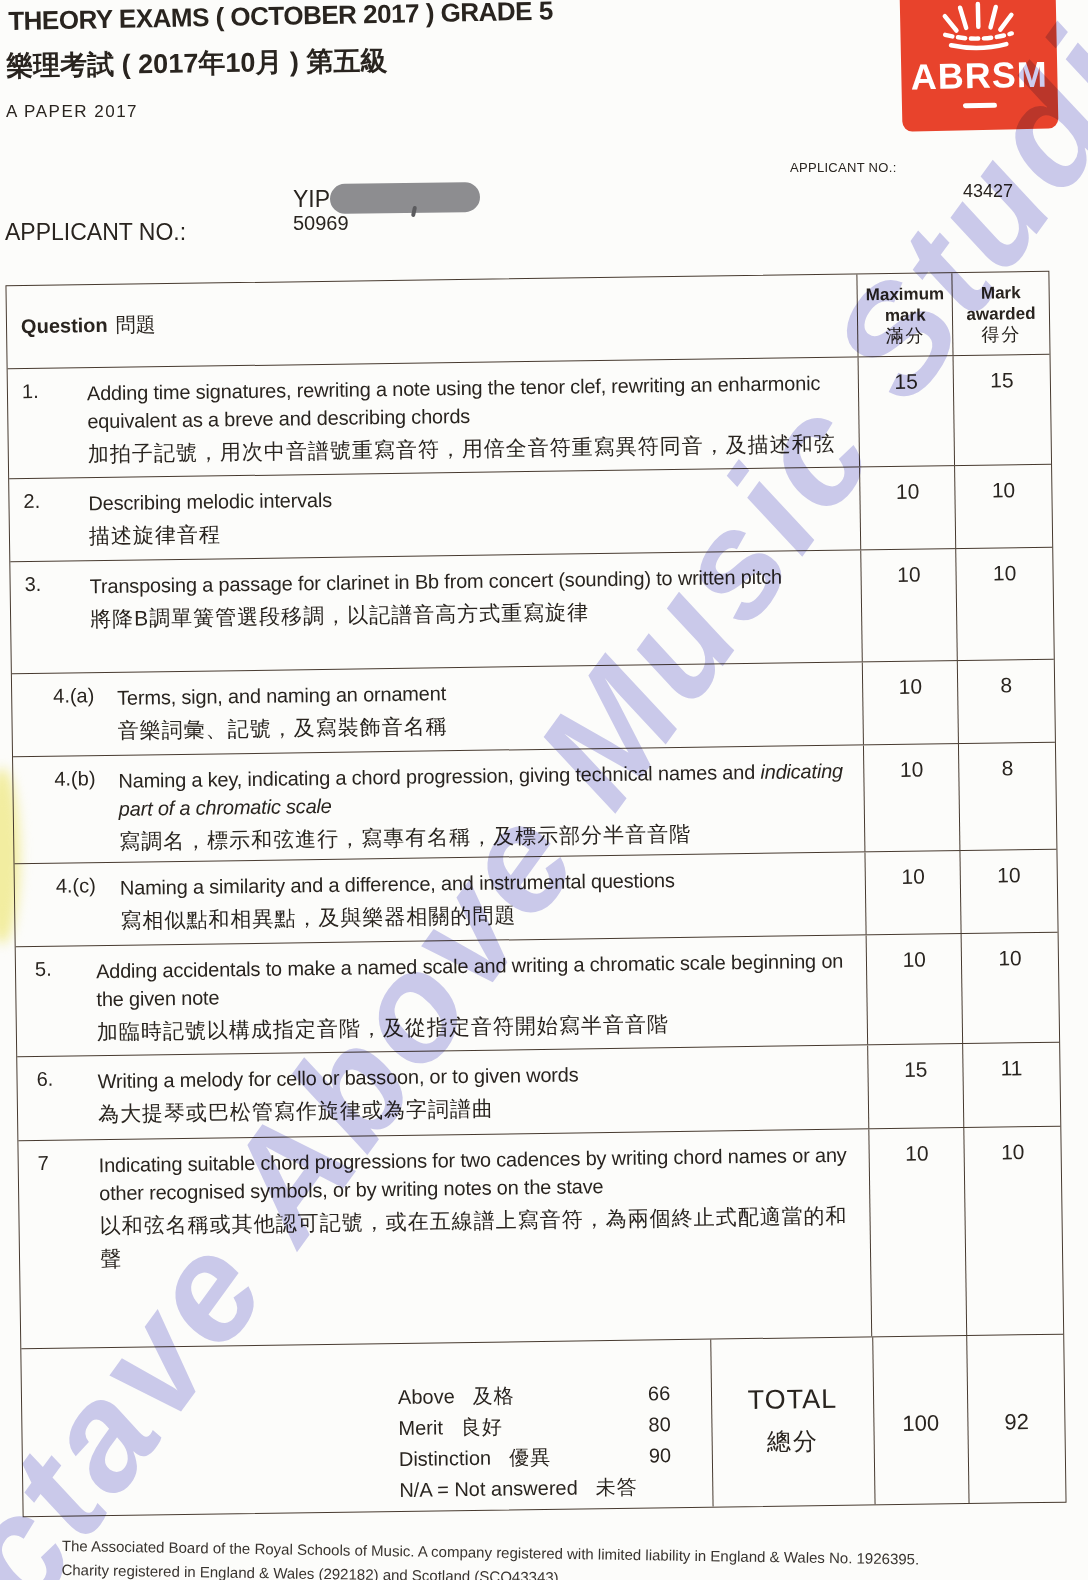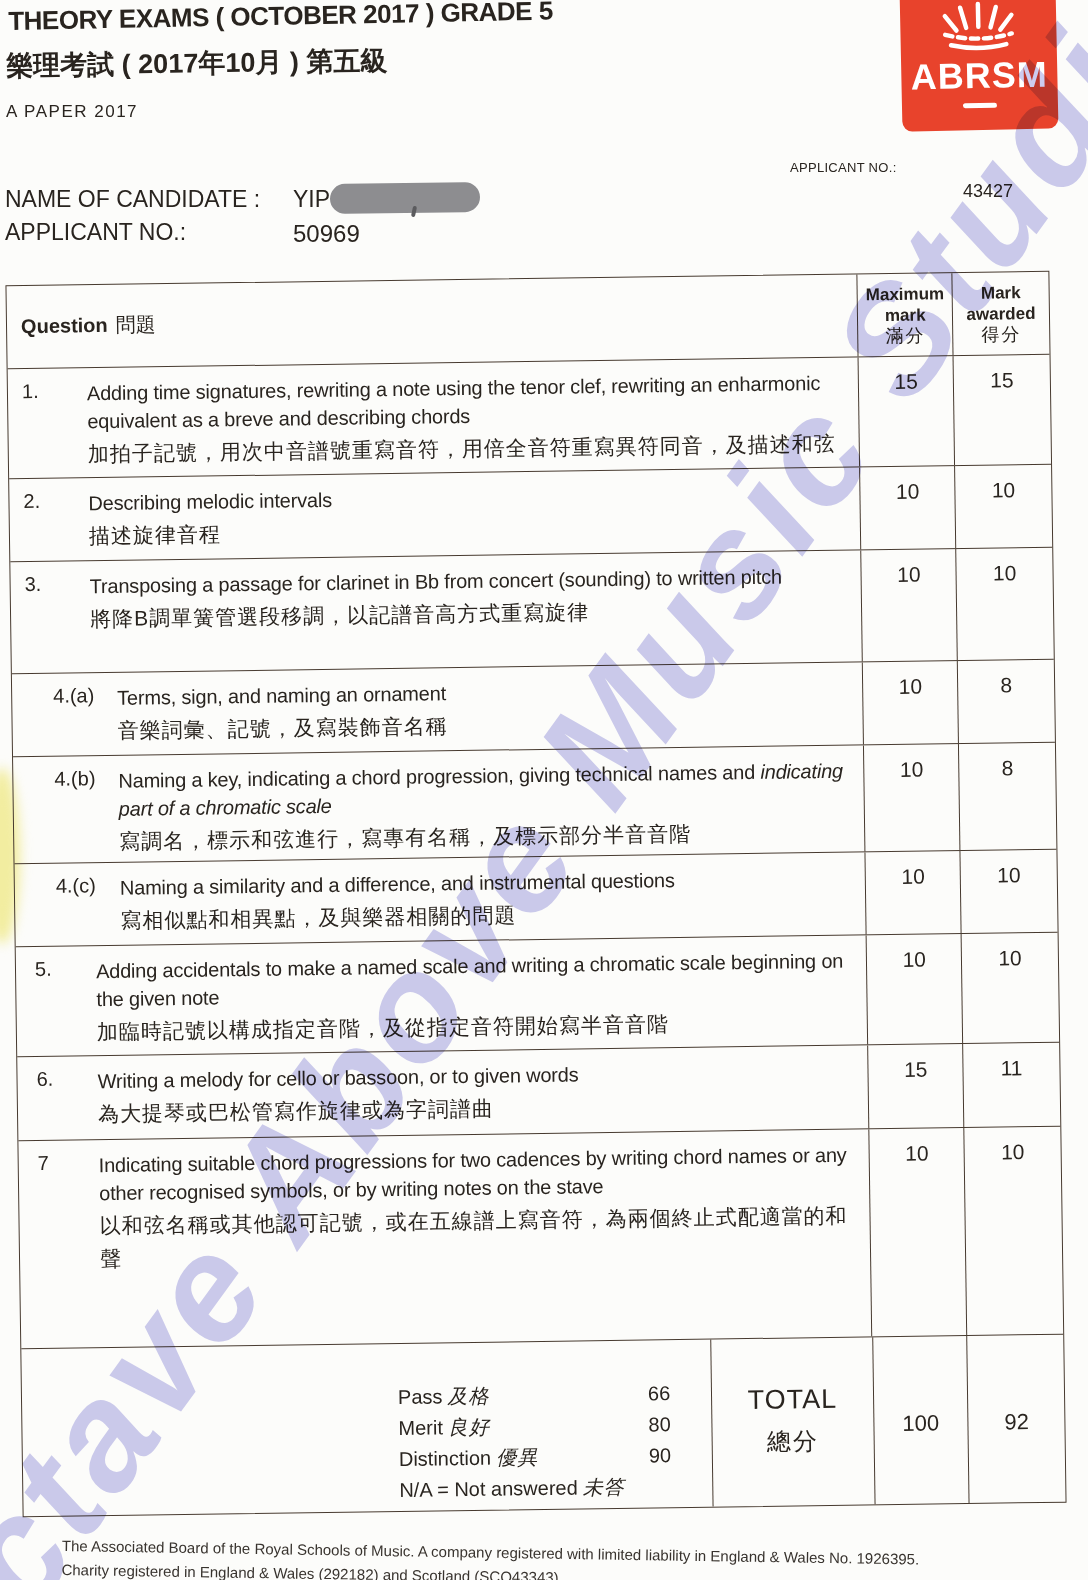--- a/index.html
+++ b/index.html
@@ -33,21 +33,21 @@
   }
   .logo .word { color:#fff; font-size:36px; font-weight:bold; letter-spacing:1px; line-height:1; margin-top:2px; }
   .logo .dash { width:34px; height:5px; background:#fff; border-radius:3px; margin-top:9px; }
 
   
   .applicant     { position:absolute; left:790px; top:160px; font-size:13px; letter-spacing:0.3px; }
   .applicant-val { position:absolute; left:963px; top:160px; font-size:18px;margin-top:21px; }
   .cand-label1 { position:absolute; left:5px;  top:186px; font-size:23px; }
   .cand-label2 { position:absolute; left:5px;  top:219px; font-size:23px; }
   .cand-name   { position:absolute; left:293px; top:186px; font-size:23px; }
-  .cand-no     { position:absolute; left:293px; top:220px; font-size:24px; }
+  .cand-no     { position:absolute; left:293px; top:212px; font-size:20px; }
   .redact      { position:absolute; left:330px; top:183px; width:150px; height:30px; background:#8d8d90; border-radius:15px; transform:rotate(-0.8deg); }
   .redact-tail { position:absolute; left:412px; top:206px; width:4px; height:11px; background:#5b5b5e; border-radius:2px; transform:rotate(12deg); }
 
   
   .smudge { position:absolute; left:-16px; top:768px; width:36px; height:176px; background:#f2eda0; border-radius:50%; filter:blur(6px); }
 
   
   .mtable { position:absolute; left:14px; top:278px; width:1044px; border:1.7px solid #473a2f; transform:rotate(-0.8deg); background:transparent; z-index:1; }
   .trow { display:flex; border-top:1.7px solid #473a2f; }
   .trow.first { border-top:none; }
@@ -67,21 +67,21 @@
   .hq { width:852px; padding:27px 0 0 14px; font-weight:bold; font-size:20px; }
   .hq .hzh { font-weight:normal; margin-left:8px; }
   .hm, .ha { border-left:1.7px solid #473a2f; text-align:center; font-size:17px; font-weight:bold; line-height:21px; padding-top:10px; }
   .hm { width:95px; } .ha { width:97px; }
   .hcn { font-size:18px; font-weight:normal; letter-spacing:2px; }
 
   
   .skey { width:690px; padding:38px 0 0 376px; }
   .kline { display:flex; font-size:20px; line-height:31px; }
   .klabel { width:250px; }
-  .kzh { margin-left:5px; letter-spacing:1px;font-style:italic; }
+  .kzh { margin-left:18px; letter-spacing:1px; }
   .stotal { width:162px; border-left:1.7px solid #473a2f; text-align:center; padding-top:46px; }
   .t-en { font-size:27px; letter-spacing:1px; }
   .t-zh { font-size:24px; margin-top:10px; letter-spacing:2px; }
   .smax  { width:95px; border-left:1.7px solid #473a2f; text-align:center; padding-top:74px; font-size:22px; }
   .sawd  { width:97px; border-left:1.7px solid #473a2f; text-align:center; padding-top:74px; font-size:22px; }
 
   
   .footer { position:absolute; left:62px; top:1537px; width:1010px; transform:rotate(0.9deg); transform-origin:left top; font-size:15px; color:#38332e; }
   .footer .f2 { margin-top:7px; }
 </style>
@@ -105,21 +105,20 @@
         <path d="M14 42 Q55 53 96 42" stroke-dasharray="9 7"></path>
         <path d="M21 55 Q55 63 89 55"></path>
       </svg>
     </span>
     <div class="word">ABRSM</div>
     <div class="dash"></div>
   </div>
 
   <div class="applicant">APPLICANT NO.:</div>
   <div class="applicant-val">43427</div>
-  <div class="cand-label1">NAME OF CANDIDATE :</div>
   <div class="cand-name">YIP H</div>
   <div class="redact"></div>
   <div class="redact-tail"></div>
   <div class="cand-label2">APPLICANT NO.:</div>
   <div class="cand-no">50969</div>
 
   <div class="smudge"></div>
 
   <div class="mtable">
 
@@ -243,21 +242,21 @@
         <div class="q-zh">以和弦名稱或其他認可記號，或在五線譜上寫音符，為兩個終止式配適當的和聲</div>
           </div>
         </div>
       <div class="mc">10</div>
       <div class="ac">10</div>
     </div>
 
     <div class="trow" style="height:168px">
       <div class="skey">
         <div class="kline">
-          <span class="klabel"><span>Pass</span><span class="kzh">及格</span></span>
+          <span class="klabel"><span>Above</span><span class="kzh">及格</span></span>
           <span>66</span>
         </div>
         <div class="kline">
           <span class="klabel"><span>Merit</span><span class="kzh">良好</span></span>
           <span>80</span>
         </div>
         <div class="kline">
           <span class="klabel"><span>Distinction</span><span class="kzh">優異</span></span>
           <span>90</span>
         </div>

